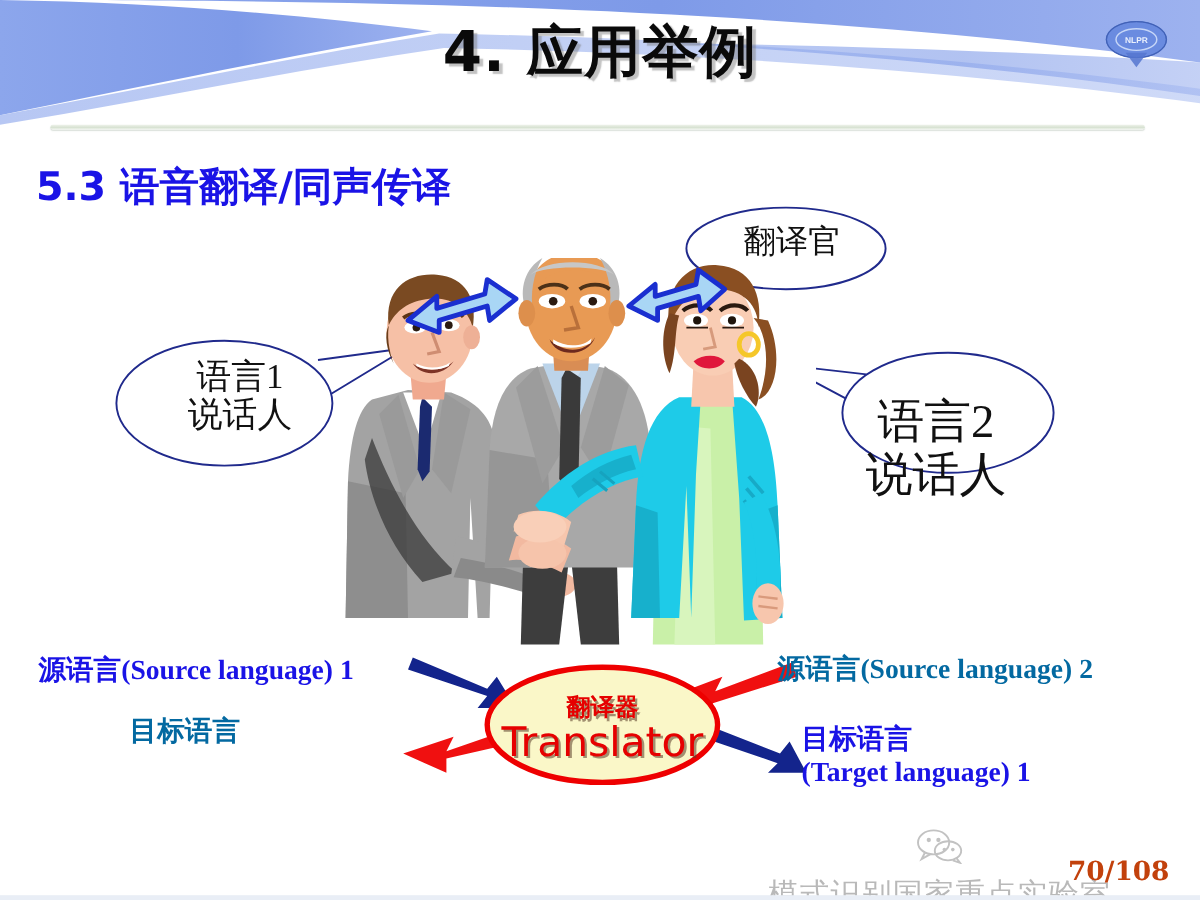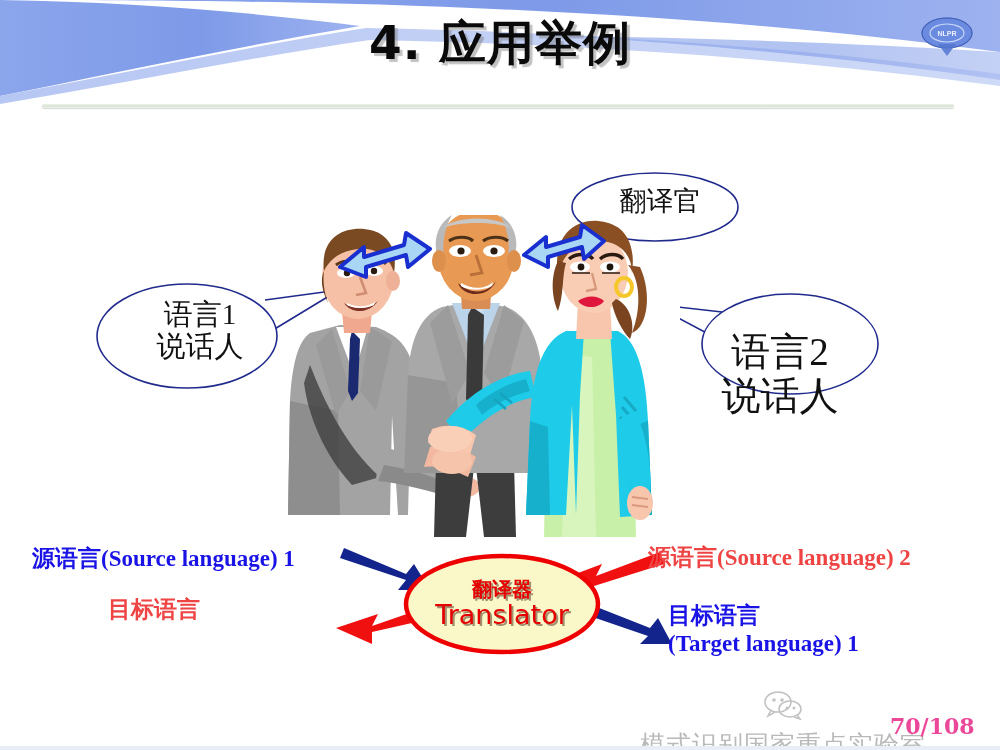--- a/index.html
+++ b/index.html
@@ -109,40 +109,40 @@
   #diagram { position: absolute; left: 0; top: 528px; width: 1000px; height: 160px; }
   #diagram-svg { position: absolute; left: 0; top: 0; }
 
   .diag-label {
     position: absolute;
     font-family: Liberation Serif, serif;
     font-weight: bold;
     white-space: nowrap;
   }
   .blue-label { color: #1a13e6; }
-  .red-label  { color: #ef4444; }
+  .red-label  { color: #0369a1; }
 
   #label-src1 { left: 32px;  top: 543px; font-size: 23px; }
   #label-tgt2 { left: 108px; top: 596px; font-size: 23px; line-height: 1.22; }
   #label-src2 { left: 648px; top: 542px; font-size: 23px; }
   #label-tgt1 { left: 668px; top: 602px; font-size: 23px; line-height: 1.22; }
 
   #oval-text {
     position: absolute;
     left: 408px;
     top: 578px;
     width: 188px;
     text-align: center;
     color: #e60000;
     font-family: "DejaVu Sans", "Liberation Sans", sans-serif;
     text-shadow: 2px 2px 0px rgba(90,60,40,0.55);
     line-height: 1.12;
   }
   #oval-text .l1 { display:block; font-size: 20px; font-weight: bold; }
-  #oval-text .l2 { display:block; font-size: 27px; }
+  #oval-text .l2 { display:block; font-size: 34px; }
 
   
   #footer {
     position: absolute;
     left: 640px;
     top: 690px;
     display: flex;
     align-items: center;
     gap: 8px;
     flex-direction: column;
@@ -152,21 +152,21 @@
     color: #b9b9b9;
     font-family: "DejaVu Sans", "Liberation Sans", sans-serif;
     letter-spacing: 1px;
   }
   #page-number {
     position: absolute;
     left: 890px;
     top: 713px;
     font-size: 22px;
     font-weight: bold;
-    color: #ec4899;
+    color: #c2410c;
     font-family: "DejaVu Serif", "Liberation Serif", serif;
   }
   #bottom-strip {
     position: absolute;
     left: 0; top: 746px;
     width: 1000px; height: 4px;
     background: #e9eef6;
   }
 </style>
 </head>
@@ -201,20 +201,21 @@
     <ellipse cx="27" cy="19" rx="17" ry="9" fill="none" stroke="#c6d6f7" stroke-width="1.2"></ellipse>
     <ellipse cx="27" cy="19" rx="25" ry="15" fill="none" stroke="#3f5fb5" stroke-width="0.8"></ellipse>
     <path d="M18,30 L27,42 L36,30 Z" fill="#5576cf" opacity="0.85"></path>
     <text x="27" y="22" text-anchor="middle" font-size="7" fill="#eaf0fd" font-family="'Liberation Sans',sans-serif" font-weight="bold">NLPR</text>
   </svg>
 
   <div id="slide-title">4. 应用举例</div>
 
   <div id="divider"></div>
 
+  <div id="subtitle">5.3 语音翻译/同声传译</div>
 
   <div class="bubble-wrap" id="bubble-interpreter">
     <svg class="bubble-svg" width="200" height="110" viewBox="0 0 200 110">
       <path d="M62,75 L14,104 L56,72" fill="#ffffff" stroke="#202a8c" stroke-width="1.6" stroke-linejoin="round"></path>
       <ellipse cx="95" cy="37" rx="83" ry="34" fill="#ffffff" stroke="#202a8c" stroke-width="1.6"></ellipse>
     </svg>
     <div class="bubble-text">翻译官</div>
   </div>
 
   <div class="bubble-wrap" id="bubble-left">

